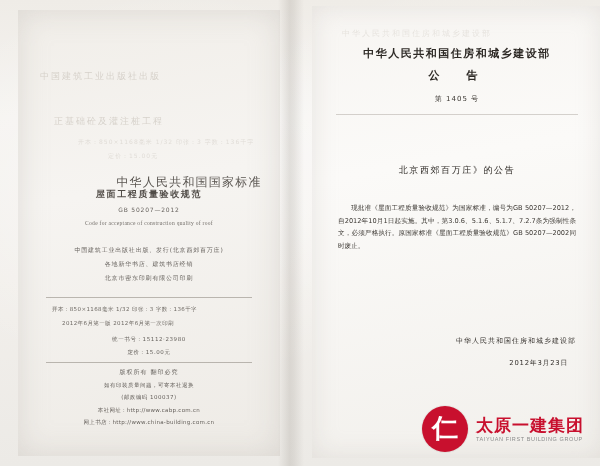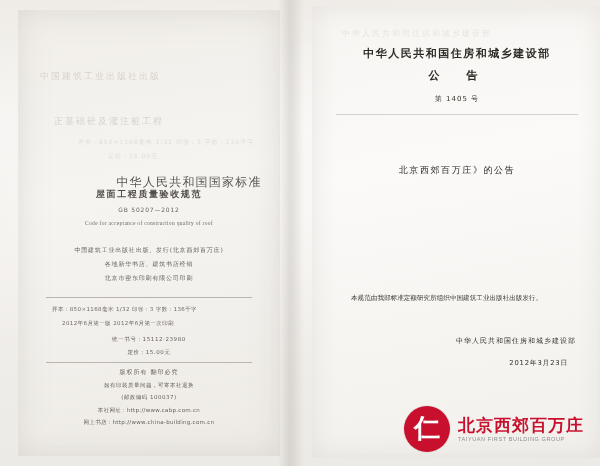--- a/index.html
+++ b/index.html
@@ -195,33 +195,33 @@
     <div class="ghost" style="left:30px; top:22px; font-size:8px; letter-spacing:2px; opacity:0.28;">中华人民共和国住房和城乡建设部</div>
 
     <div class="center-block" style="top:40px; font-size:11px; letter-spacing:1.5px; color:#2e2a26; font-weight:bold;">中华人民共和国住房和城乡建设部</div>
     <div class="center-block" style="top:62px; font-size:11px; letter-spacing:8px; color:#2e2a26; font-weight:bold;">公　告</div>
     <div class="center-block" style="top:88px; font-size:7px; letter-spacing:1px; color:#3a3631;">第 1405 号</div>
 
     <div class="rule" style="left:24px; top:108px; width:242px; opacity:0.35;"></div>
 
     <div class="center-block" style="top:158px; font-size:9px; letter-spacing:1.6px; color:#2f2b27;">北京西郊百万庄》的公告</div>
 
-
-    <div style="position:absolute; left:26px; top:286px; width:238px; font-size:6.6px; line-height:1.9; text-indent:13px; color:#3d3934; text-align:justify; font-family:'DejaVu Sans', sans-serif;">本规范由我部标准定额研究所组织中国建筑工业出版社出版发行。</div>
+    <div style="position:absolute; left:26px; top:196px; width:238px; font-size:6.6px; line-height:1.9; text-indent:13px; color:#3d3934; text-align:justify; font-family:'DejaVu Sans', sans-serif;">现批准《屋面工程质量验收规范》为国家标准，编号为GB 50207—2012，自2012年10月1日起实施。其中，第3.0.6、5.1.6、5.1.7、7.2.7条为强制性条文，必须严格执行。原国家标准《屋面工程质量验收规范》GB 50207—2002同时废止。</div>
+
 
     <div class="txt" style="right:26px; top:330px; left:auto; font-size:7px; letter-spacing:1px; color:#332f2b;">中华人民共和国住房和城乡建设部</div>
     <div class="txt" style="right:34px; top:352px; left:auto; font-size:6.8px; letter-spacing:0.8px; color:#332f2b;">2012年3月23日</div>
   </div>
 
   <div class="gutter"></div>
 
   <div class="logo">
     <div class="logo-mark">
       <span class="glyph">仁</span>
       <span class="bar"></span>
     </div>
     <div class="logo-text">
-      <span class="logo-cn">北京西郊百万庄</span>
+      <span class="logo-cn">太原一建集团</span>
       <span class="logo-en">TAIYUAN FIRST BUILDING GROUP</span>
     </div>
   </div>
 
 </div>
 
 </body></html>

